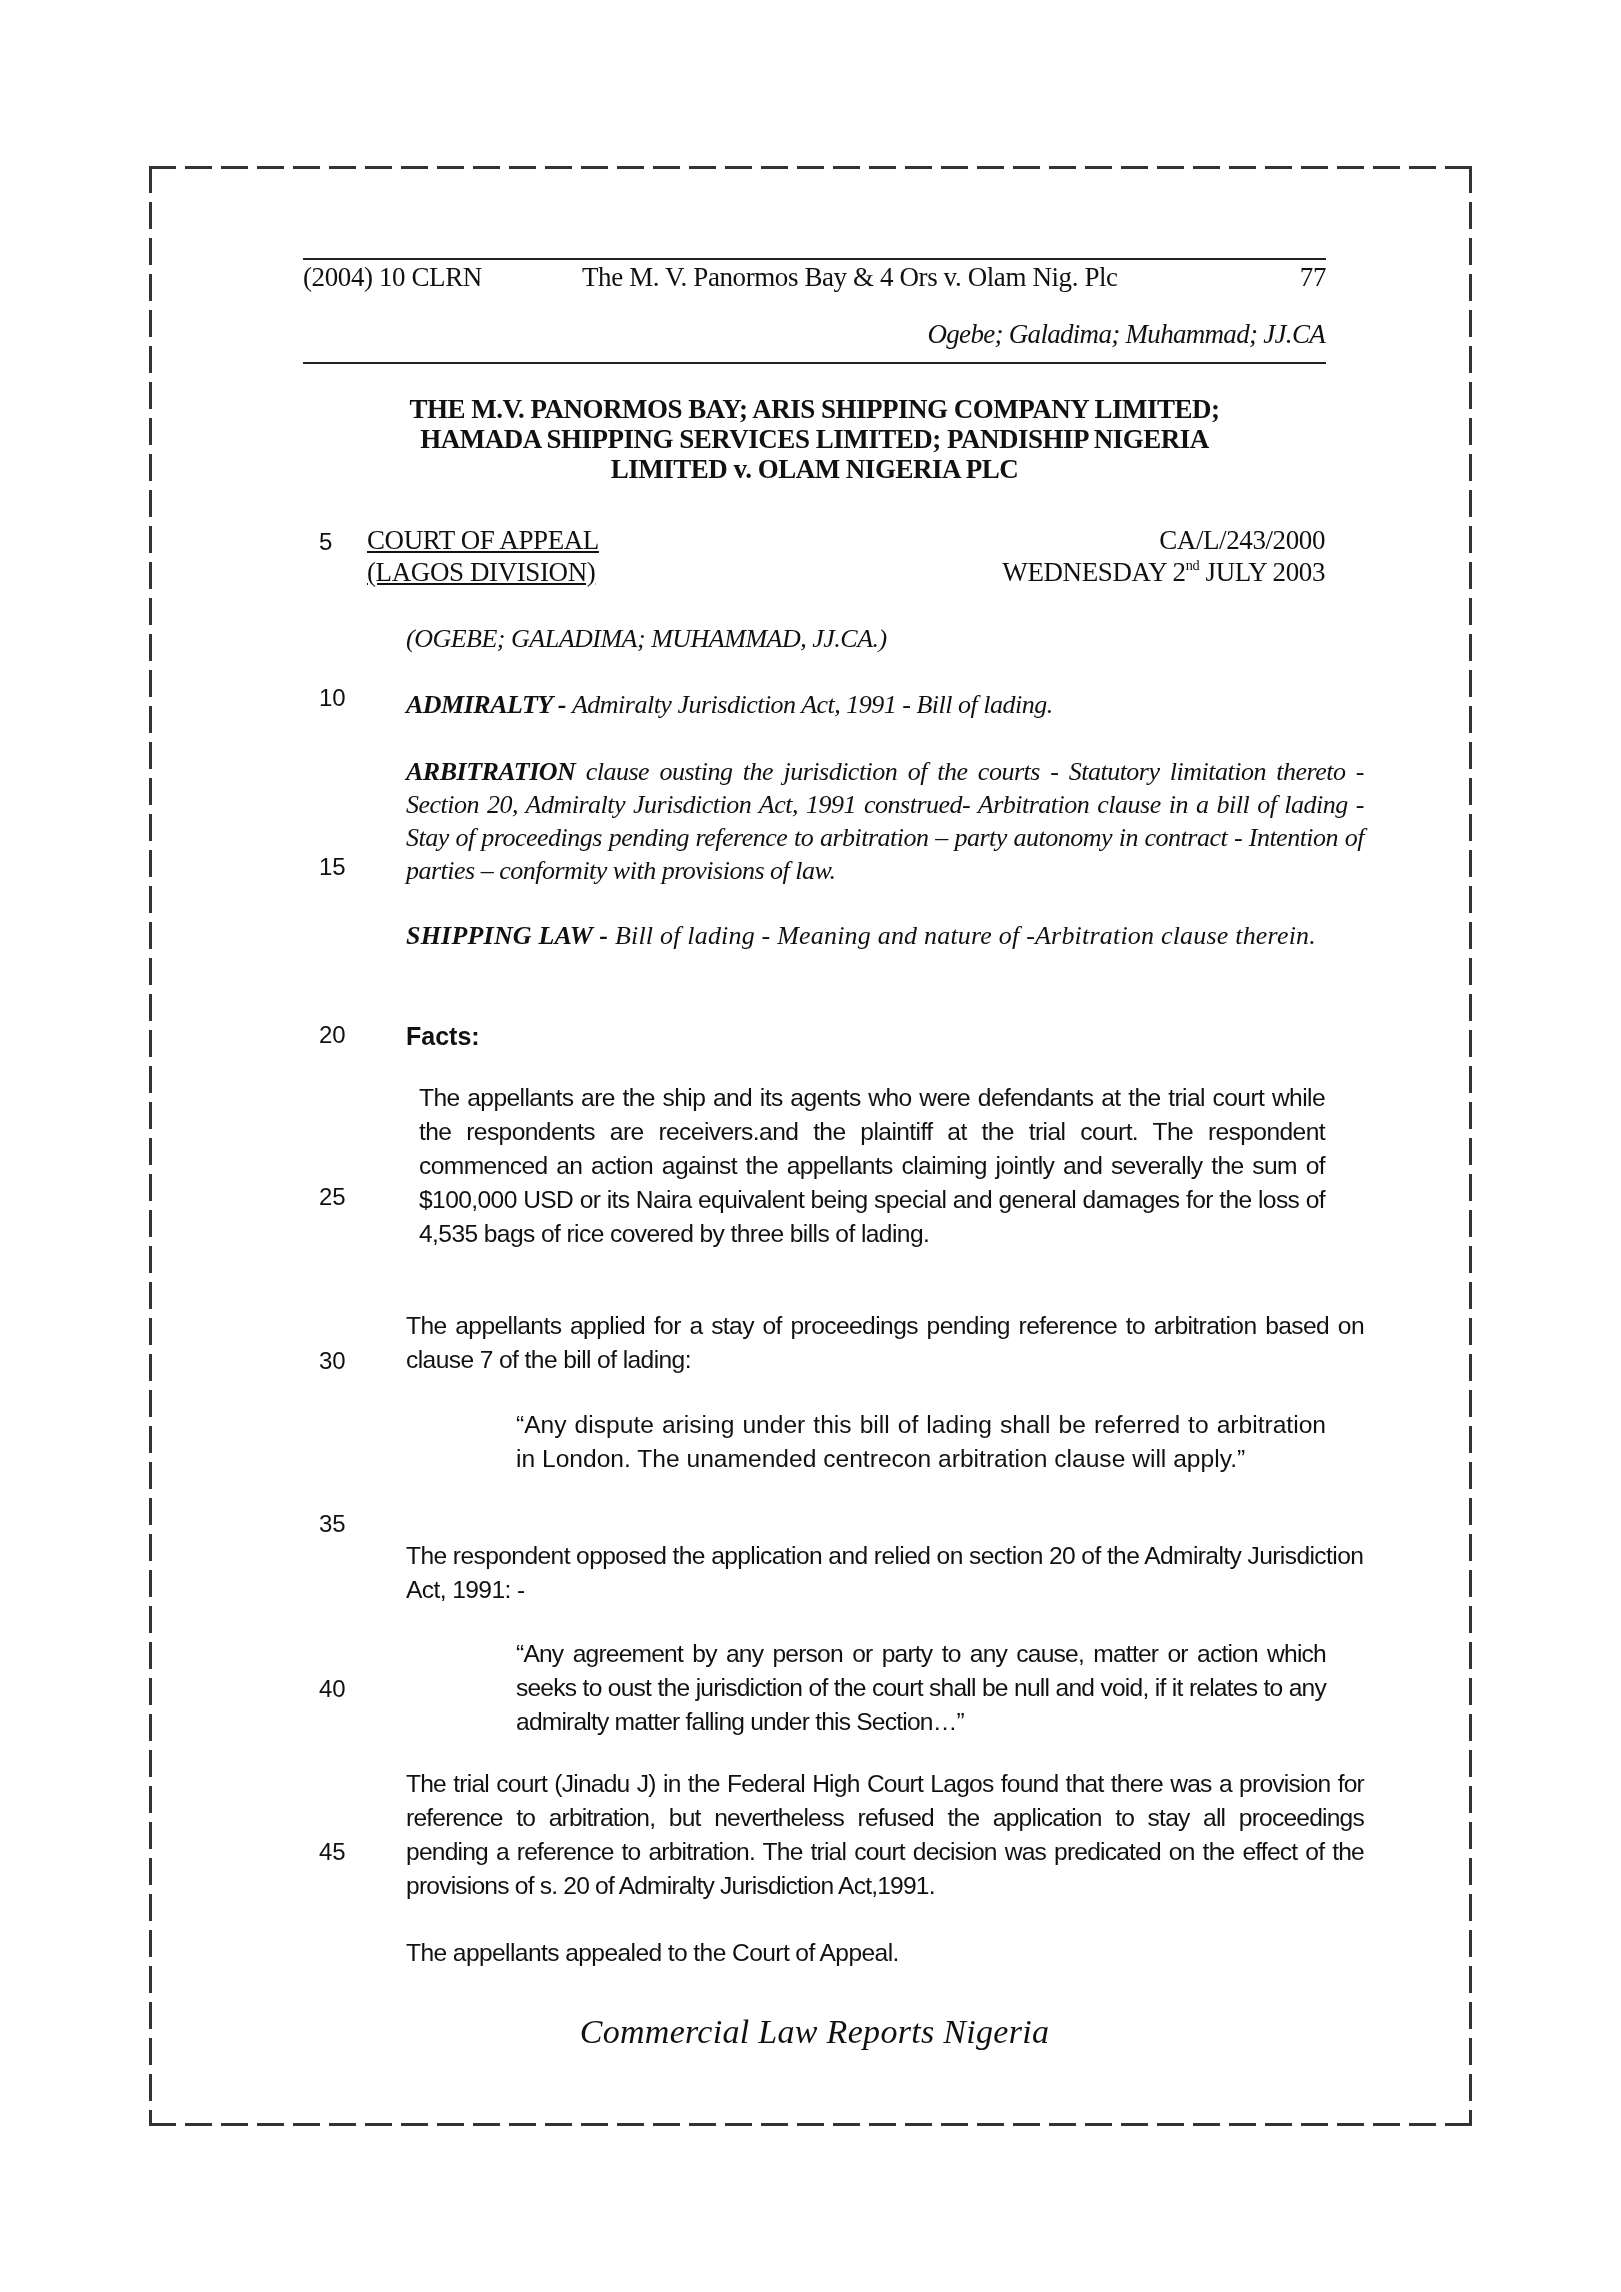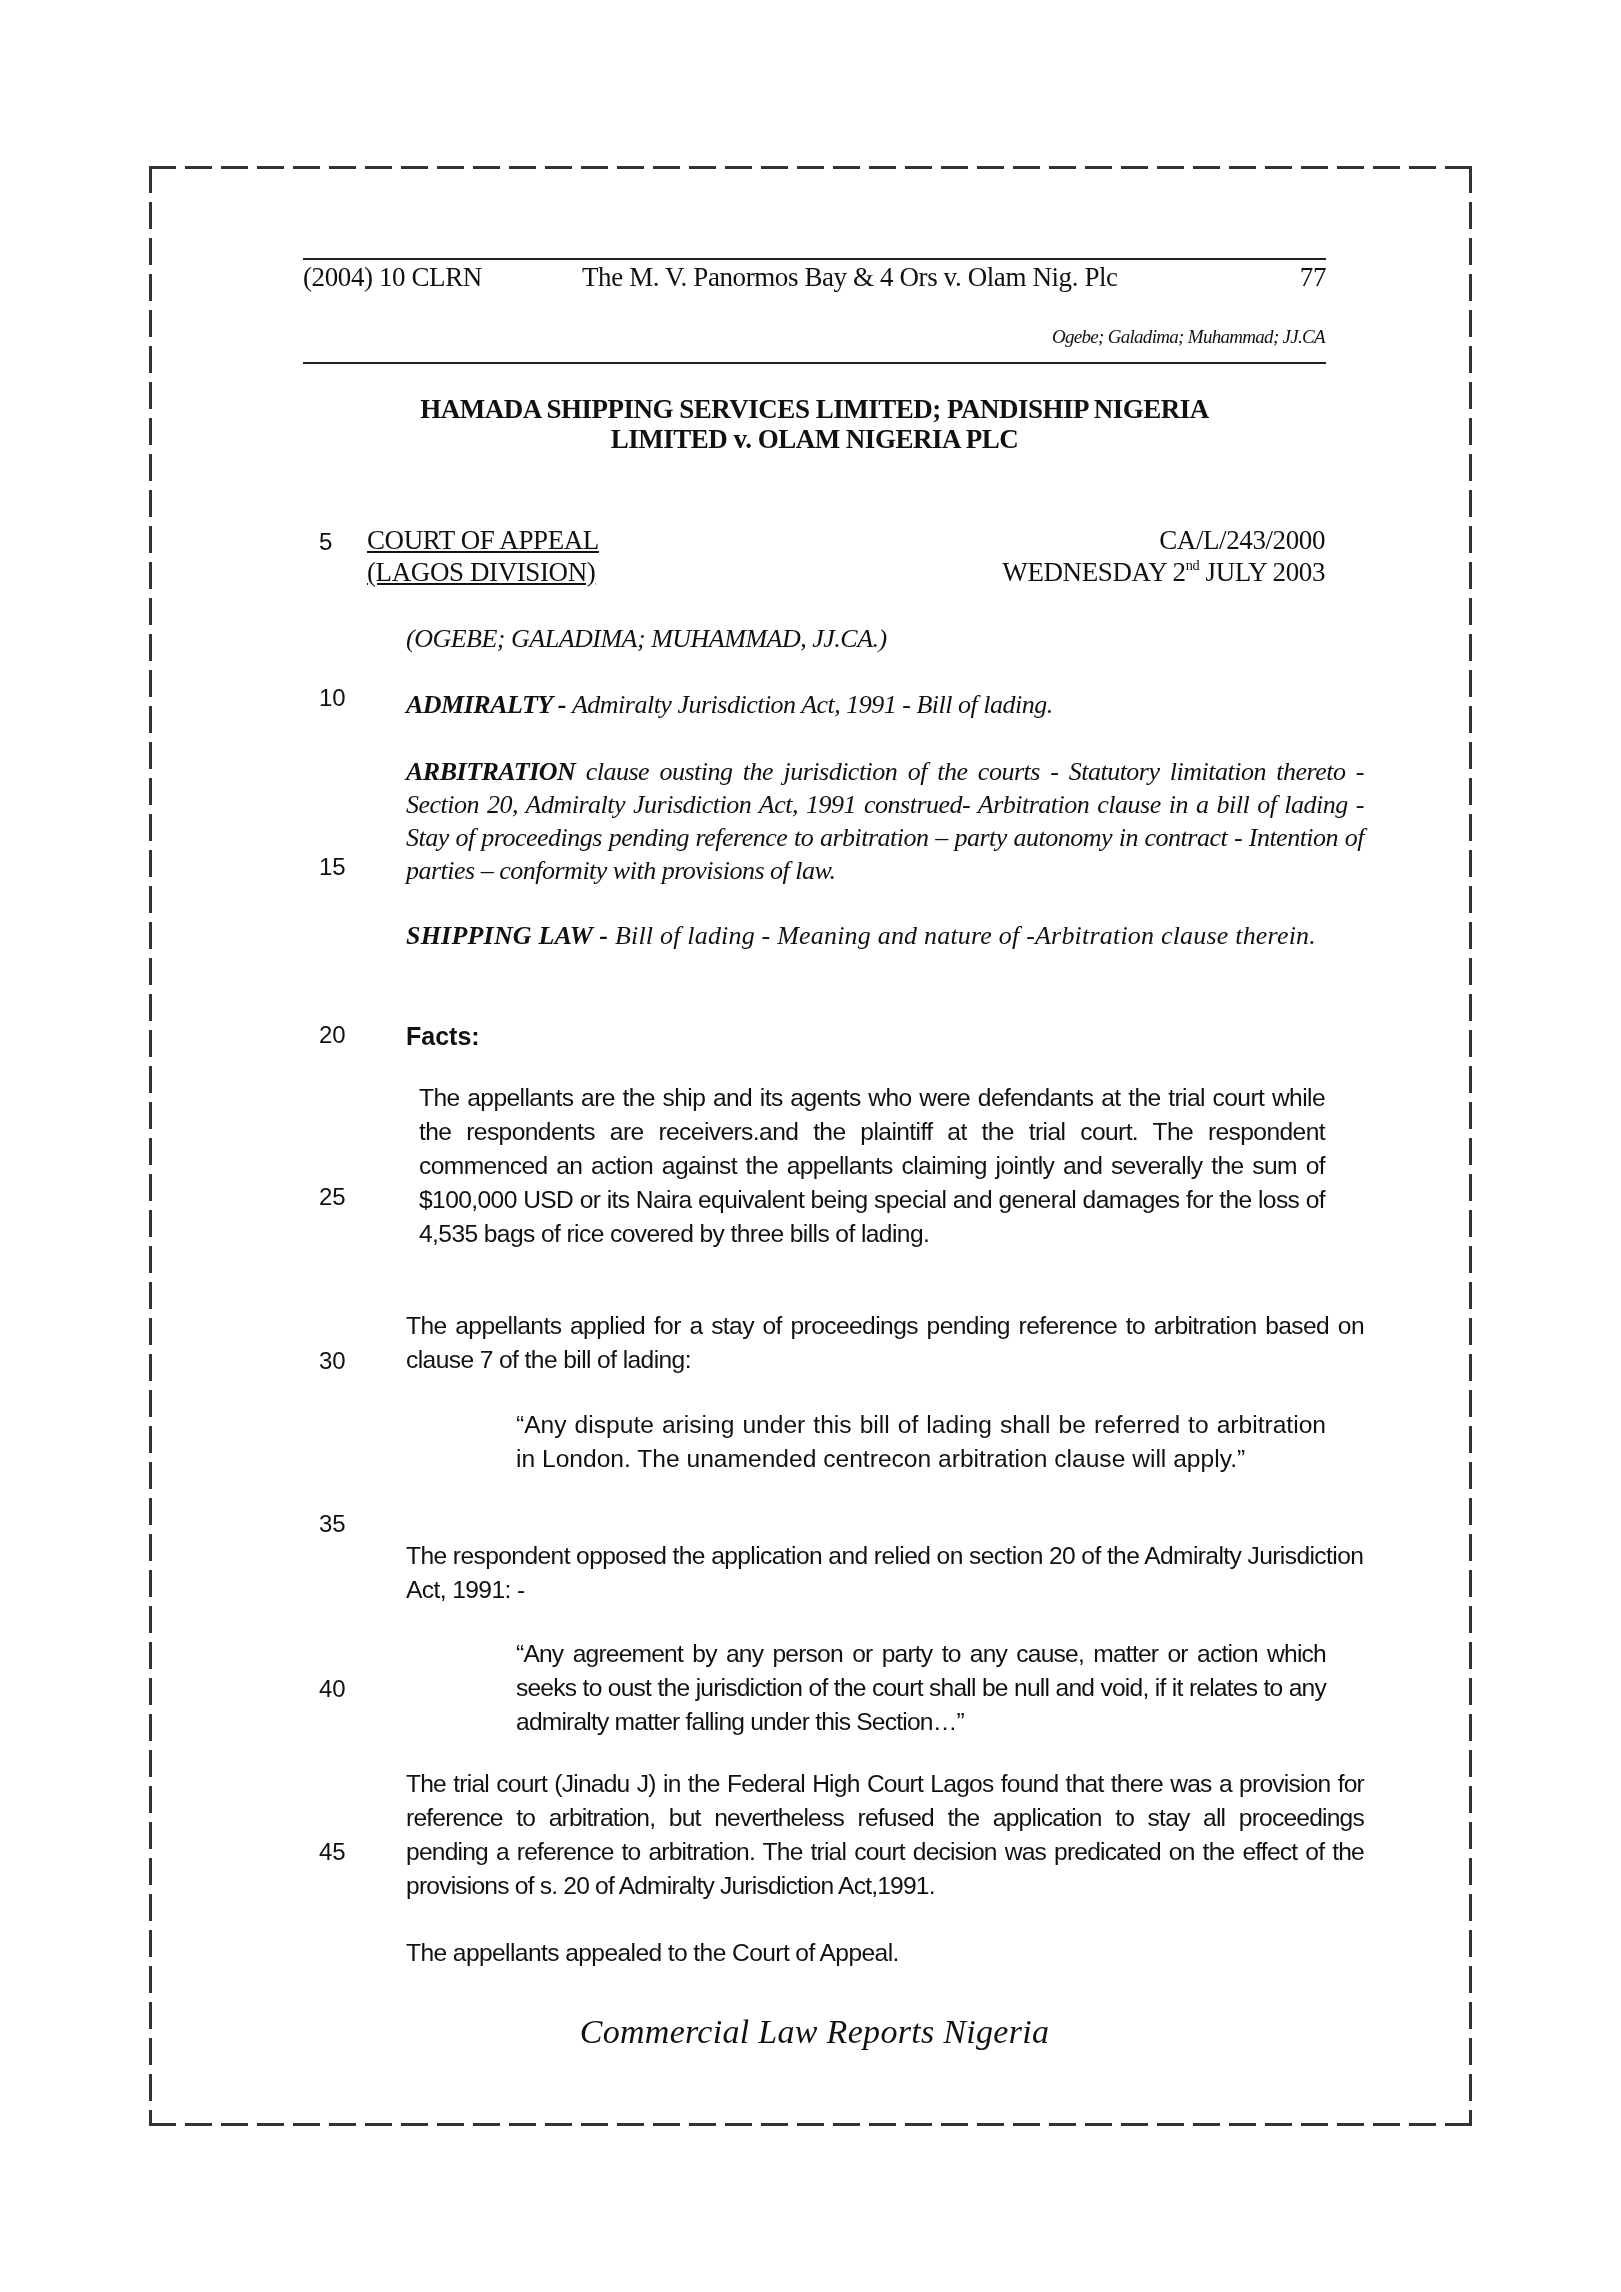--- a/index.html
+++ b/index.html
@@ -19,21 +19,21 @@
   .abs { position: absolute; }
 
   .rule { position: absolute; left: 303px; width: 1023px; height: 1.8px; background: #222; }
 
   .hdr { position: absolute; top: 262px; left: 303px; width: 1023px; height: 30px;
          font-size: 27px; font-family: "Liberation Serif", serif; letter-spacing: -0.4px; }
   .hdr .left { position: absolute; left: 0; top: 0; }
   .hdr .mid { position: absolute; left: 279px; top: 0; }
   .hdr .right { position: absolute; right: 0; top: 0; }
 
-  .judges-hdr { position: absolute; top: 326px; right: 296px; font-size: 19px; font-style: italic;
+  .judges-hdr { position: absolute; top: 319px; right: 296px; font-size: 27px; font-style: italic;
                 font-family: "Liberation Serif", serif; letter-spacing: -0.7px; }
 
   .title { position: absolute; top: 394px; left: 303px; width: 1023px; text-align: center;
            font-family: "Liberation Serif", serif; font-weight: bold; font-size: 27px;
            line-height: 30px; letter-spacing: -0.5px; }
 
   .lnum { position: absolute; left: 319px; font-family: "Liberation Sans", sans-serif; font-size: 24px; }
 
   .court { position: absolute; left: 367px; width: 958px; font-family: "Liberation Serif", serif;
            font-size: 27px; letter-spacing: -0.4px; }
@@ -59,20 +59,21 @@
 <div class="rule" style="top:258px;"></div>
 <div class="hdr">
   <span class="left">(2004) 10  CLRN</span>
   <span class="mid">The M. V. Panormos Bay &amp; 4 Ors v. Olam Nig. Plc</span>
   <span class="right">77</span>
 </div>
 <div class="judges-hdr">Ogebe; Galadima; Muhammad; JJ.CA</div>
 <div class="rule" style="top:362px;"></div>
 
 <div class="title">
+  <div>THE M.V. PANORMOS BAY; ARIS SHIPPING COMPANY LIMITED;</div>
   <div>HAMADA SHIPPING SERVICES LIMITED; PANDISHIP NIGERIA</div>
   <div>LIMITED v. OLAM NIGERIA PLC</div>
 </div>
 
 <div class="lnum" style="top:528px;">5</div>
 <div class="lnum" style="top:684px;">10</div>
 <div class="lnum" style="top:853px;">15</div>
 <div class="lnum" style="top:1021px;">20</div>
 <div class="lnum" style="top:1183px;">25</div>
 <div class="lnum" style="top:1347px;">30</div>

